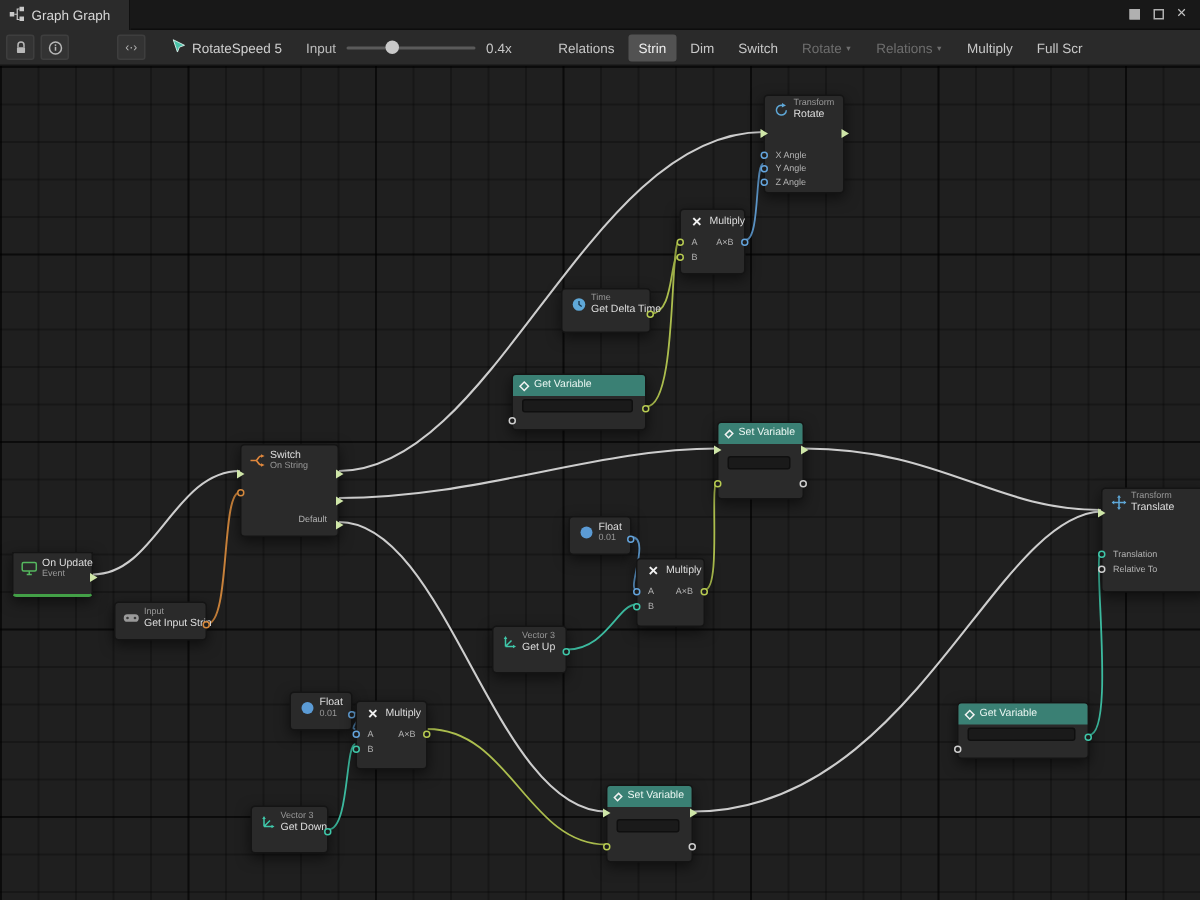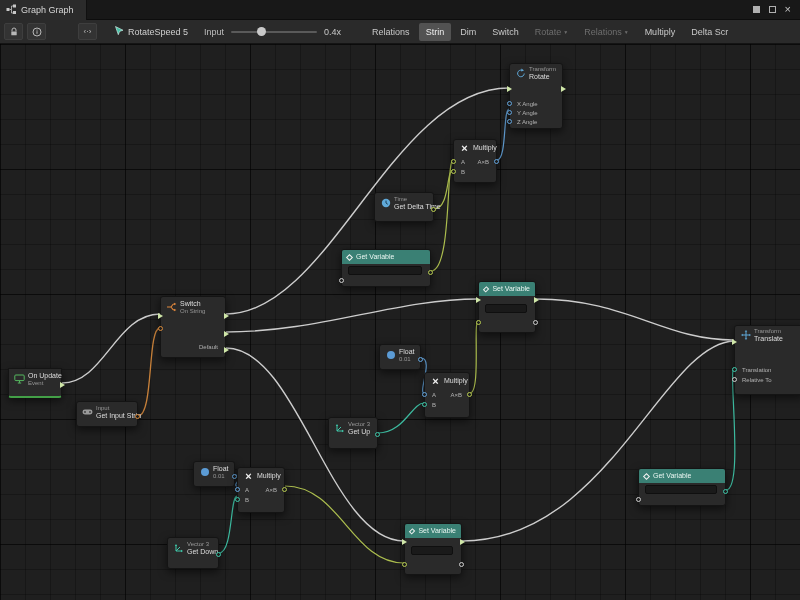--- a/index.html
+++ b/index.html
@@ -119,21 +119,21 @@
   </div>
   <span>0.4x</span>
 
   <span class="tbtn" style="margin-left:22px">Relations</span>
   <span class="tbtn active">Strin</span>
   <span class="tbtn">Dim</span>
   <span class="tbtn">Switch</span>
   <span class="tbtn disabled"><span>Rotate</span><span class="caret">▼</span></span>
   <span class="tbtn disabled"><span>Relations</span><span class="caret">▼</span></span>
   <span class="tbtn">Multiply</span>
-  <span class="tbtn">Delta Scr</span>
+  <span class="tbtn">Full Scr</span>
 </div>
 
 <div class="canvas">
 
   <svg class="wires">
     <path stroke-width="1.4" d="M62 339 C104 339 116 270 160 270" stroke="#dcdcdc"></path>
     <path stroke-width="1.3" d="M138 372 C154 372 147 284 160 284" stroke="#d78a3d"></path>
     <path stroke-width="1.4" d="M226 270 C330 270 392 44 509 44" stroke="#dcdcdc"></path>
     <path stroke-width="1.4" d="M226 288 C320 288 396 255 478 255" stroke="#dcdcdc"></path>
     <path stroke-width="1.4" d="M226 304 C298 304 330 497 404 497" stroke="#dcdcdc"></path>

